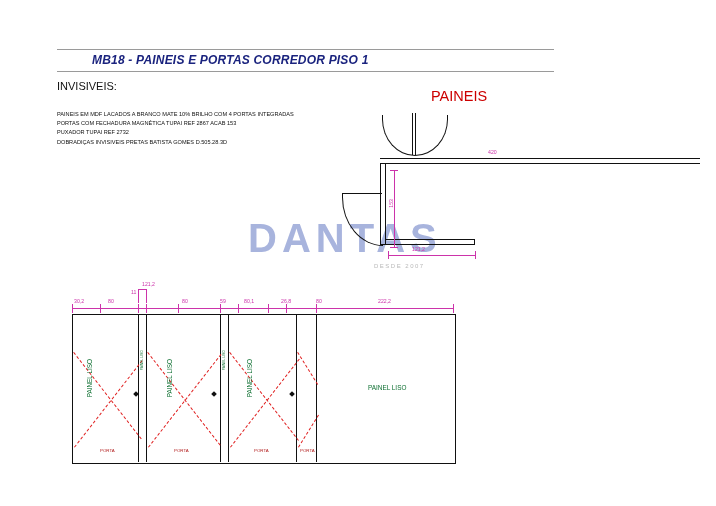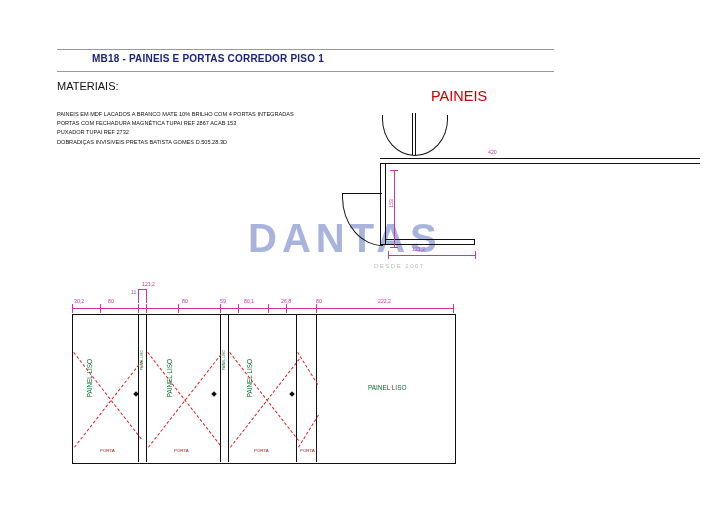--- a/index.html
+++ b/index.html
@@ -27,22 +27,23 @@
   #title-rule-top {
     left: 57px; top: 49px; width: 497px; height: 1px;
     background: #9a9a9a;
   }
   #title-rule-bottom {
     left: 57px; top: 71px; width: 497px; height: 1px;
     background: #9a9a9a;
   }
   #doc-title {
     left: 92px; top: 53px;
-    font-size: 10px;
+    font-size: 12px;
     font-weight: bold;
+    font-style: italic;
     color: #1a237e;
     letter-spacing: 0.2px;
     white-space: nowrap;
   }
 
   
   #materials-heading {
     left: 57px; top: 80px;
     font-size: 11px;
     color: #111111;
@@ -142,21 +143,21 @@
 </style>
 </head>
 <body>
 
 <div id="sheet">
 
   <div class="abs hl g" id="title-rule-top"></div>
   <div class="abs" id="doc-title">MB18 - PAINEIS E PORTAS CORREDOR PISO 1</div>
   <div class="abs hl g" id="title-rule-bottom"></div>
 
-  <div class="abs" id="materials-heading">MATERIAIS:</div>
+  <div class="abs" id="materials-heading">INVISIVEIS:</div>
   <div class="abs" id="materials-list">
     <div>PAINEIS EM MDF LACADOS A BRANCO MATE 10% BRILHO COM 4 PORTAS INTEGRADAS</div>
     <div>PORTAS COM FECHADURA MAGNÉTICA TUPAI REF 2867 ACAB 153</div>
     <div>PUXADOR TUPAI REF 2732</div>
     <div>DOBRADIÇAS INVISIVEIS PRETAS BATISTA GOMES D.505.28.3D</div>
   </div>
 
   <div class="abs" id="watermark">
     <span id="watermark-text">DANTAS</span>
     <span id="watermark-sub">DESDE 2007</span>

